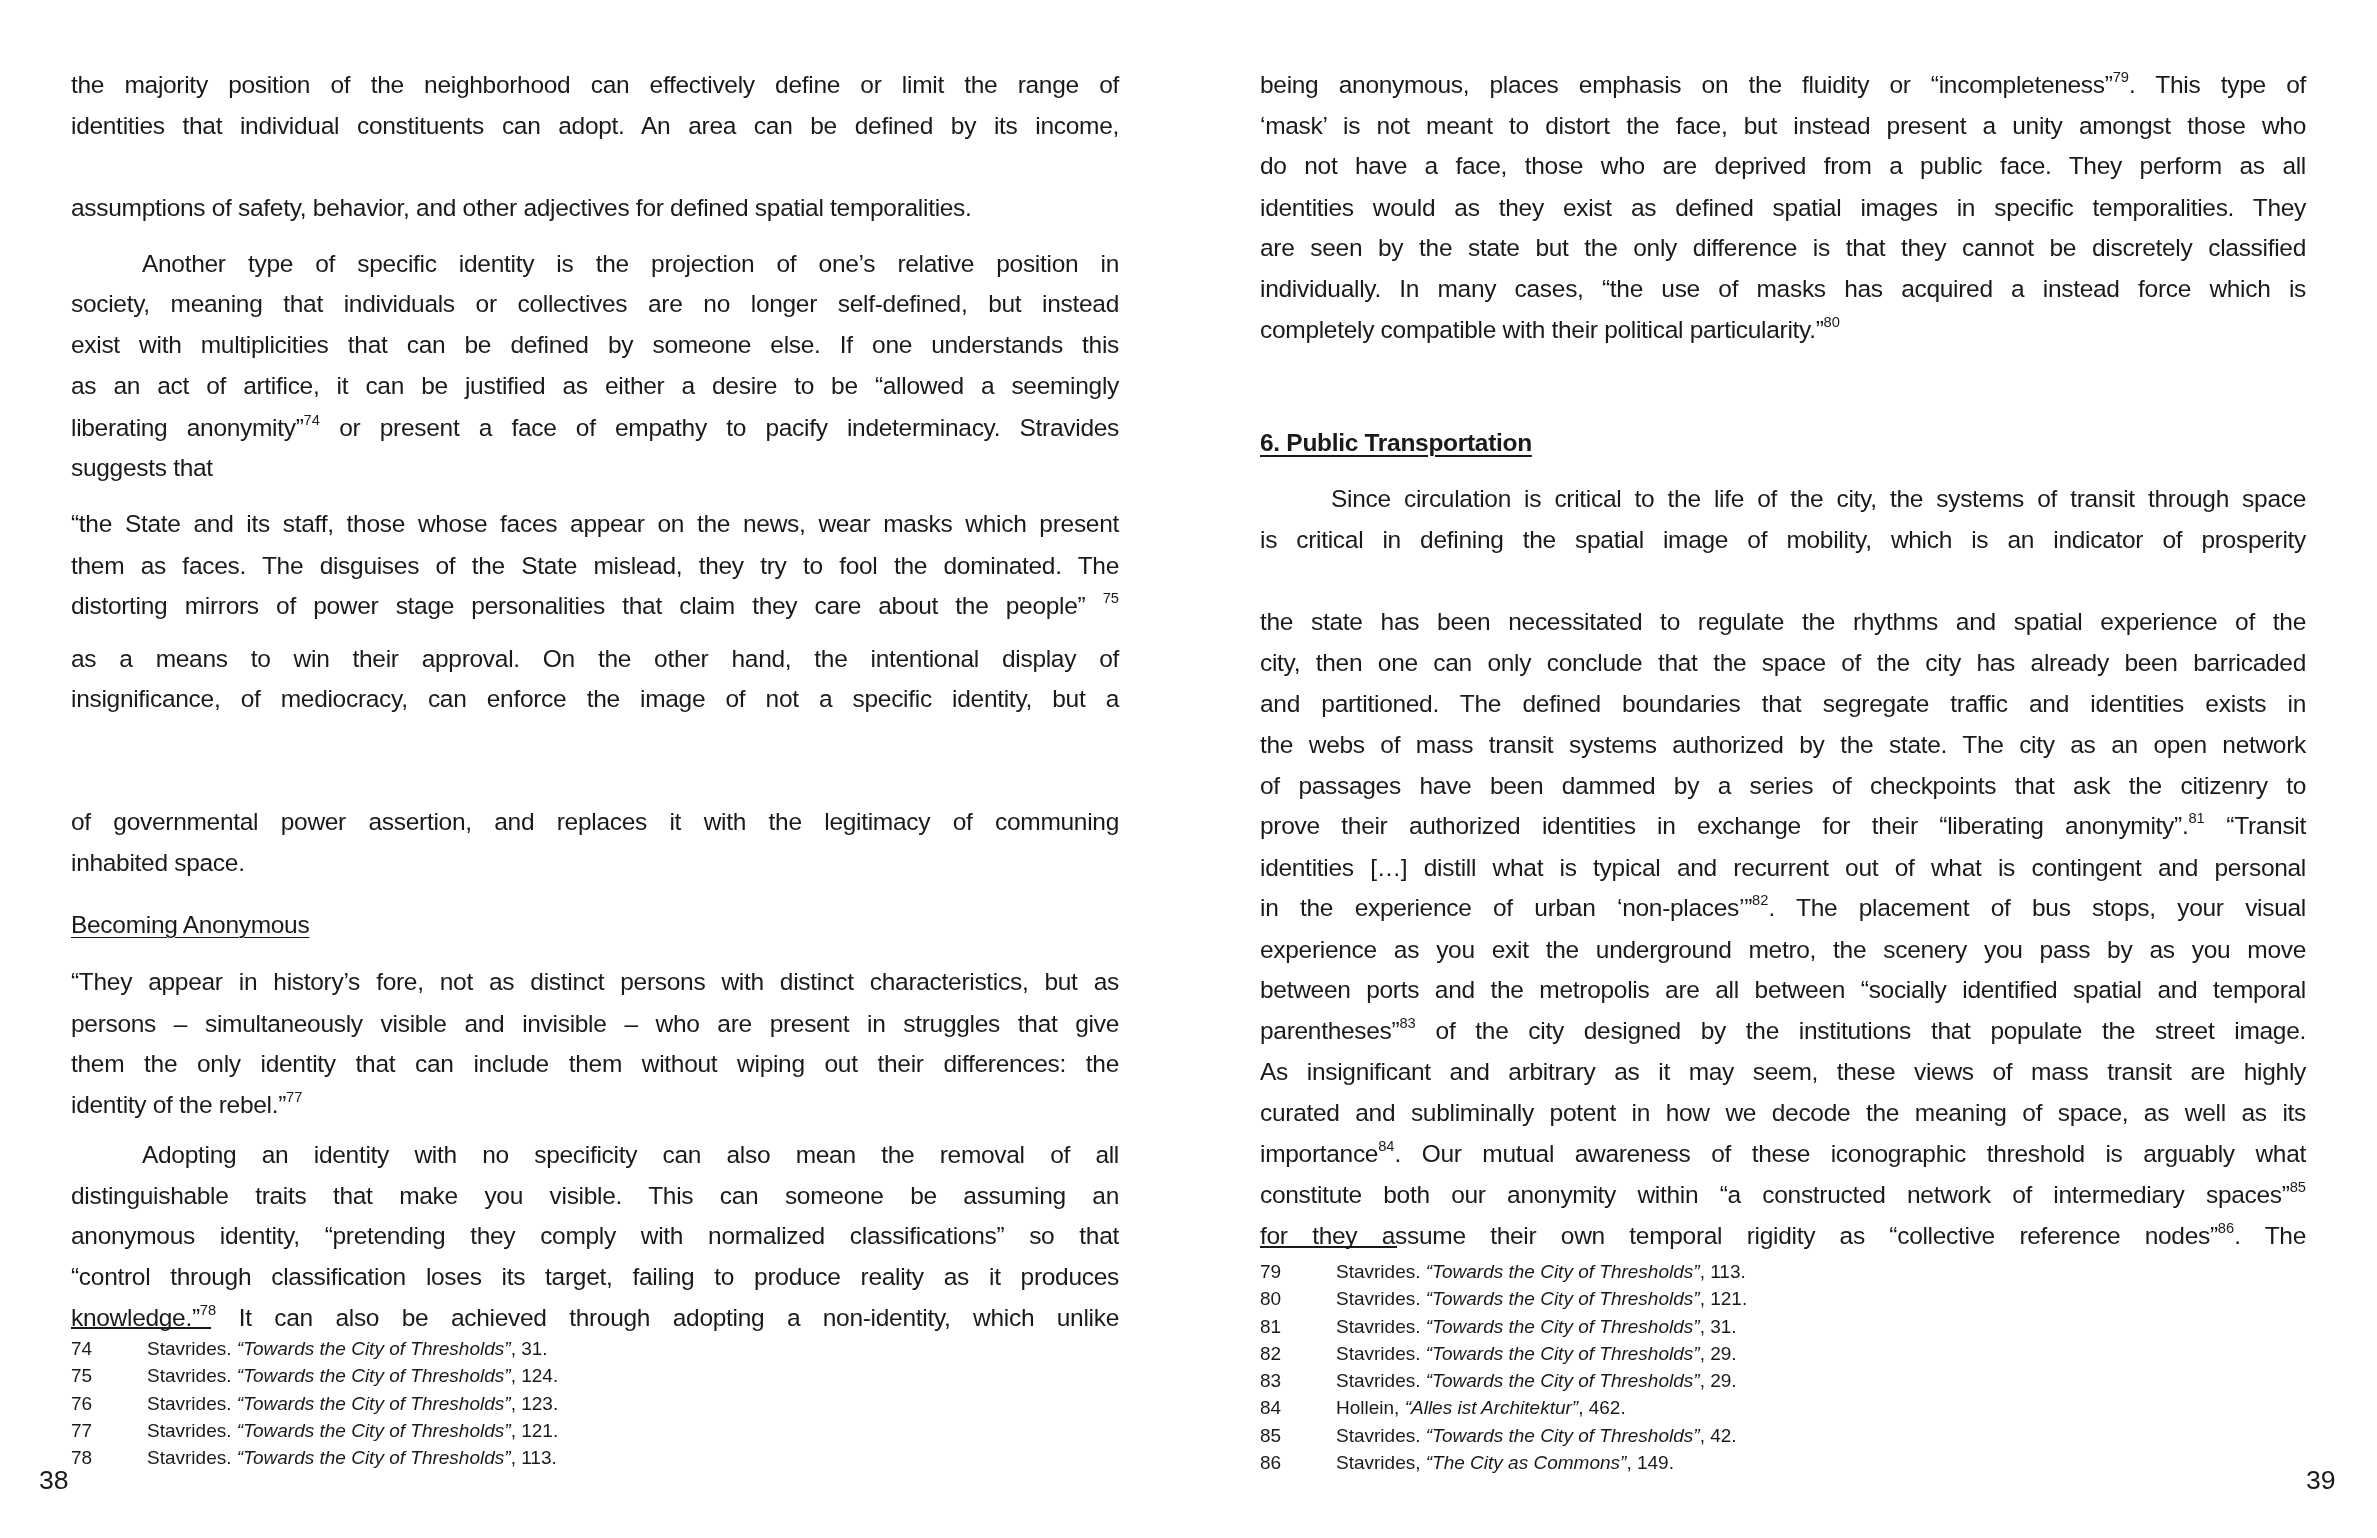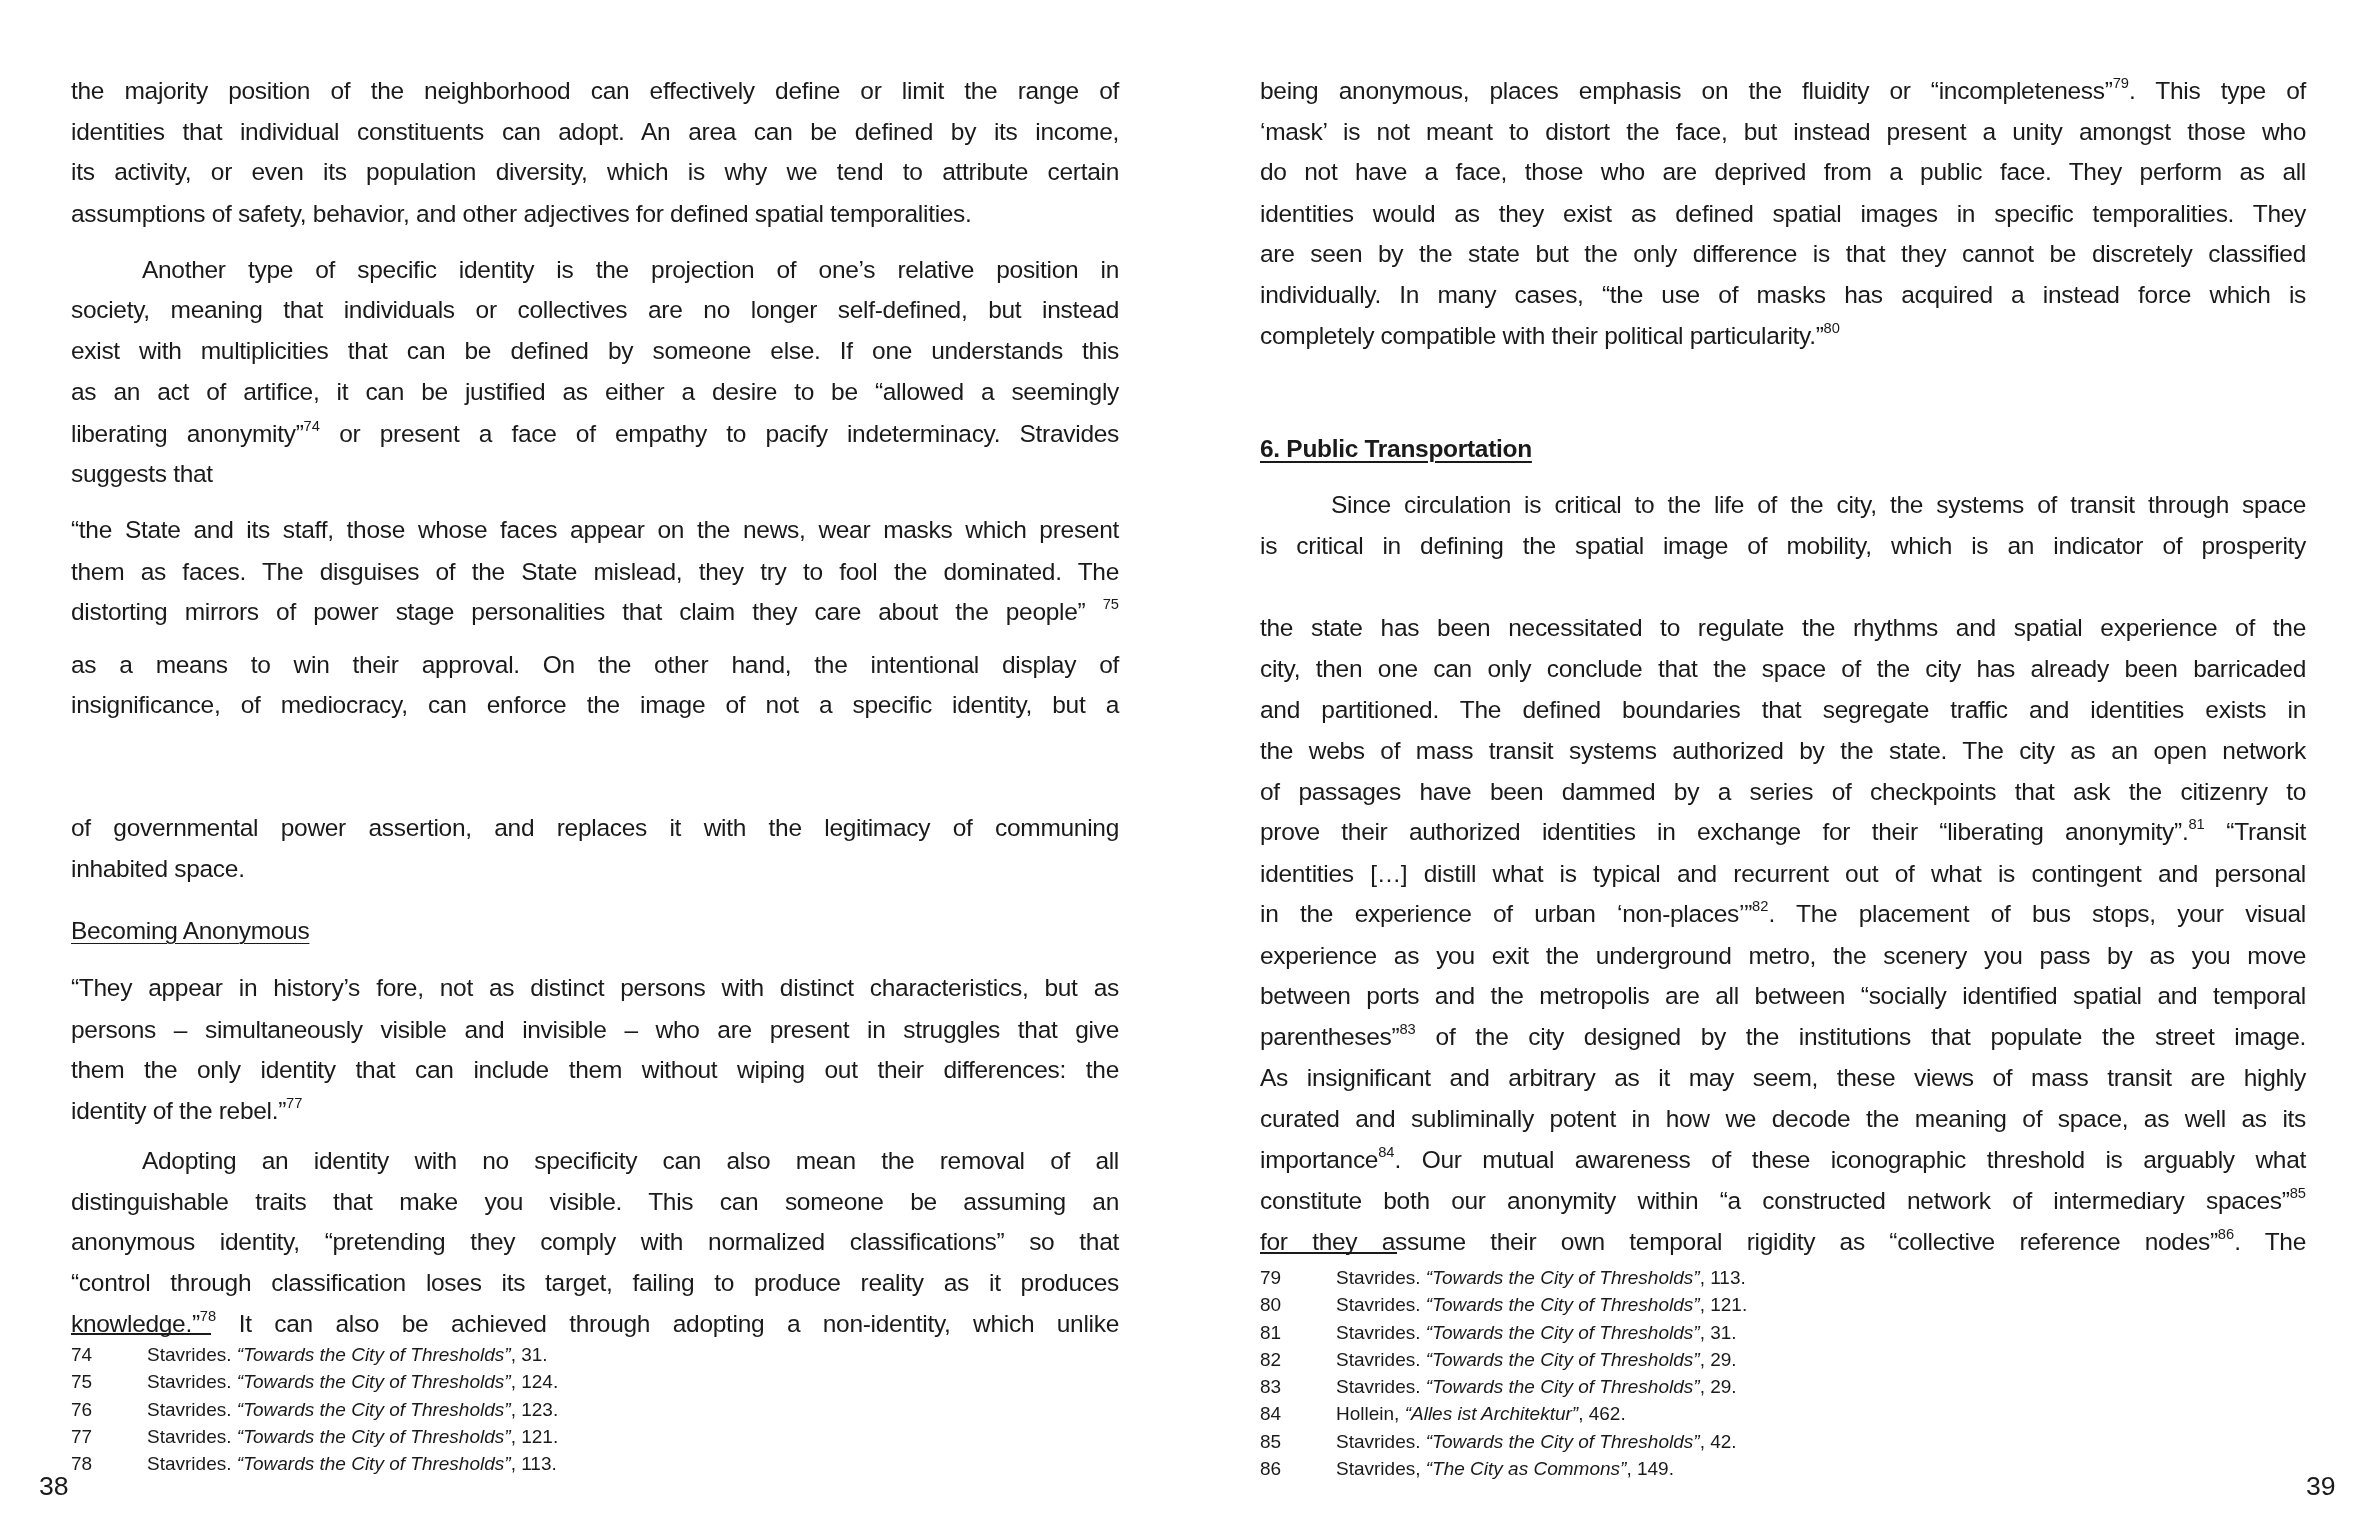--- a/index.html
+++ b/index.html
@@ -1,18 +1,18 @@
 <!DOCTYPE html>
 <html style="font-size:11.2px"><head>
 <meta charset="utf-8">
 <style>
   html, body { margin: 0; padding: 0; background: #ffffff; }
   body { width: 2377px; height: 1538px; position: relative; overflow: hidden;
          font-family: "Liberation Sans", sans-serif; color: #1a1a1a; }
-  .page { position: absolute; top: 6px; height: 1267px; width: 1189px; }
+  .page { position: absolute; top: 0; height: 1267px; width: 1189px; }
   .page.left { left: 0; }
   .page.right { left: 1189px; }
   .line { position: absolute; height: 31px; line-height: 31px; font-size: 24.5px;
           letter-spacing: -0.3px; white-space: nowrap; text-align: justify;
           text-align-last: justify; transform-origin: left center; }
   .line.last { text-align-last: left; }
   .line.indent { padding-left: 71px; box-sizing: border-box; }
   .l-col .line { left: 71px; width: 1048px; }
   .r-col .line { left: 71px; width: 1046px; }
   sup { font-size: 60%; line-height: 0; vertical-align: 0.75em; letter-spacing: 0; }
@@ -28,21 +28,20 @@
   .sep { position: absolute; height: 2.1px; background: #1a1a1a; }
   .pagenum { position: absolute; font-size: 26.6px; height: 31px; line-height: 31px; }
 </style>
 </head>
 <body>
 
 <div class="page left l-col">
 
   <div class="line" style="top:69px">the majority position of the neighborhood can effectively define or limit the range of</div>
   <div class="line" style="top:110px">identities that individual constituents can adopt. An area can be defined by its income,</div>
-  <div class="line" style="top:150px">its activity, or even its population diversity, which is why we tend to attribute certain</div>
   <div class="line last" style="top:192px">assumptions of safety, behavior, and other adjectives for defined spatial temporalities.</div>
 
   <div class="line indent" style="top:248px">Another type of specific identity is the projection of one’s relative position in</div>
   <div class="line" style="top:288px">society, meaning that individuals or collectives are no longer self-defined, but instead</div>
   <div class="line" style="top:329px">exist with multiplicities that can be defined by someone else. If one understands this</div>
   <div class="line" style="top:370px">as an act of artifice, it can be justified as either a desire to be “allowed a seemingly</div>
   <div class="line" style="top:412px"><span>liberating anonymity”</span><sup>74</sup><span> or present a face of empathy to pacify indeterminacy. Stravides</span></div>
   <div class="line last" style="top:452px">suggests that</div>
 
   <div class="line" style="top:508px">“the State and its staff, those whose faces appear on the news, wear masks which present</div>

